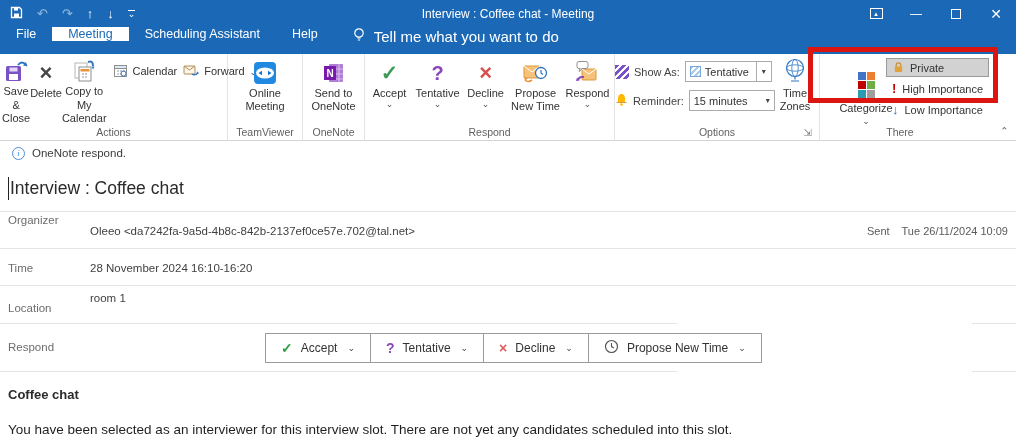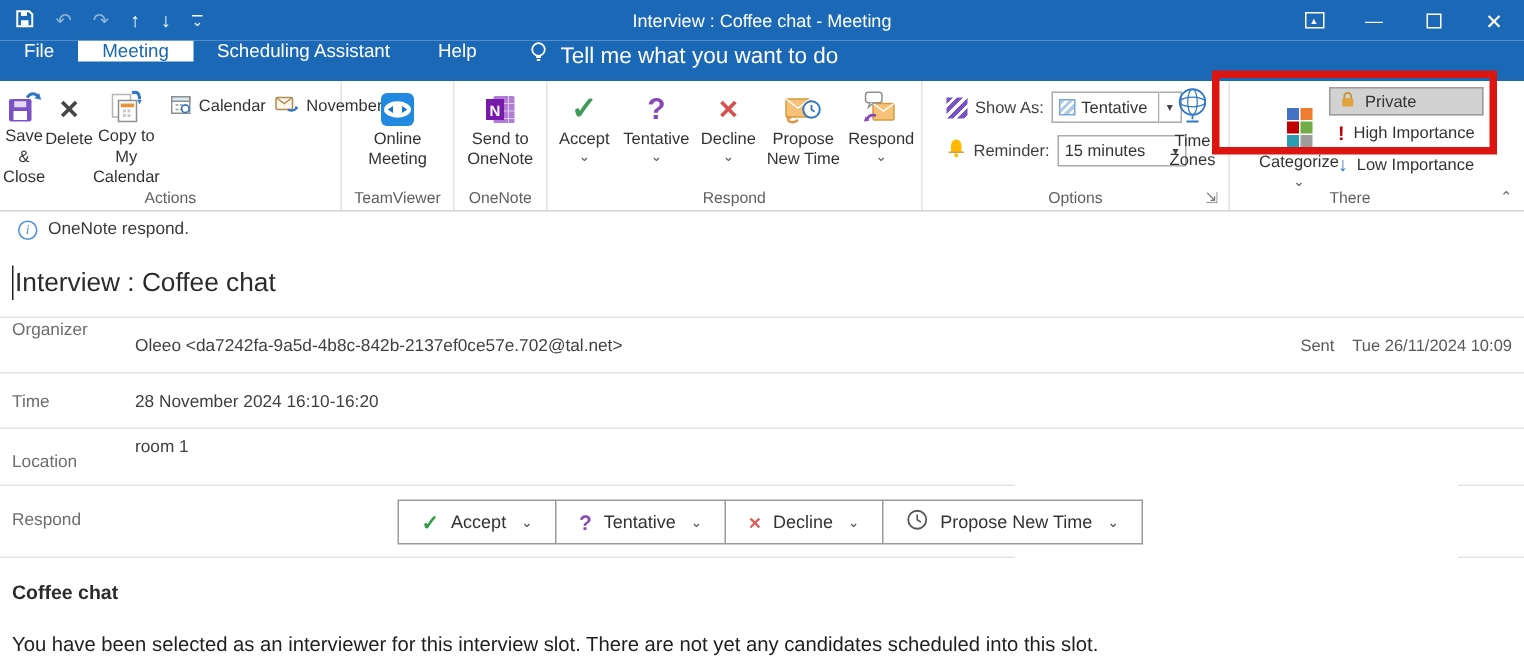--- a/index.html
+++ b/index.html
@@ -35,21 +35,21 @@
   .chev { font-size:9px; color:#555; line-height:6px; margin-top:1px; }
   .glyph-x { font-size:22px; font-weight:700; color:#464646; }
   .glyph-check { font-size:21px; font-weight:700; color:#3e9b57; }
   .glyph-q { font-size:20px; font-weight:700; color:#8947b8; }
   .glyph-decline { font-size:22px; font-weight:700; color:#d6504d; }
   .smallcol { display:flex; flex-direction:row; gap:6px; padding:4px 4px 0 6px; }
   .smallbtn { display:flex; align-items:center; gap:5px; font-size:11px; color:#333; height:20px; }
 
   
   .opt-body { position:relative; width:200px; height:100%; }
-  .opt-row { position:absolute; left:16px; display:flex; align-items:center; gap:5px; font-size:11px; color:#3f3f3f; }
+  .opt-row { position:absolute; left:0; display:flex; align-items:center; gap:5px; font-size:11px; color:#3f3f3f; }
   .combo { display:flex; align-items:center; gap:4px; border:1px solid #ababab; background:#fff; height:21px; padding:0 4px; font-size:11px; color:#333; }
   .combo-arrow { border:1px solid #ababab; border-left:none; background:#fff; height:21px; width:15px; display:flex; align-items:center; justify-content:center; font-size:8px; color:#444; }
   .swatch { width:11px; height:11px; border:1px solid #7aa7d8; background:repeating-linear-gradient(135deg,#aacbe9 0 2px,#fff 2px 4px); }
   .showas-icon { width:14px; height:14px; background:repeating-linear-gradient(135deg,#7a52c5 0 3px,#fff 3px 5px); }
   .timezones { position:absolute; right:2px; top:2px; width:36px; display:flex; flex-direction:column; align-items:center; font-size:11px; color:#333; text-align:center; line-height:1.2; }
   .launcher { position:absolute; right:3px; bottom:2px; font-size:10px; color:#777; }
 
   
   .tags-body { position:relative; width:178px; height:100%; }
   .categorize { position:absolute; left:16px; top:18px; width:60px; display:flex; flex-direction:column; align-items:center; font-size:11px; color:#333; }
@@ -196,21 +196,21 @@
           </div>
           <div class="smallbtn">
             <span>
               <svg width="16" height="13" viewBox="0 0 16 13">
                   <rect x="1" y="2" width="11" height="8" rx="1" fill="#fdf6ec" stroke="#b08c4f"></rect>
                   <path d="M1 2l5.5 4L12 2" fill="none" stroke="#b08c4f"></path>
                   <path d="M9 10q3 2 6-1" fill="none" stroke="#2f77c4" stroke-width="1.5"></path>
                   <path d="M14 7.5l2 1.5-2.5 1z" fill="#2f77c4"></path>
                 </svg>
             </span>
-            <span>November</span>
+            <span>Forward</span>
             <span class="chev">⌄</span>
           </div>
         </div>
       </div>
       <div class="rgroup-label">Actions</div>
     </div>
 
     <div class="rgroup" style="width:75px">
       <div class="rgroup-content" style="justify-content:center; width:100%">
         <div class="bigbtn" style="width:64px">

